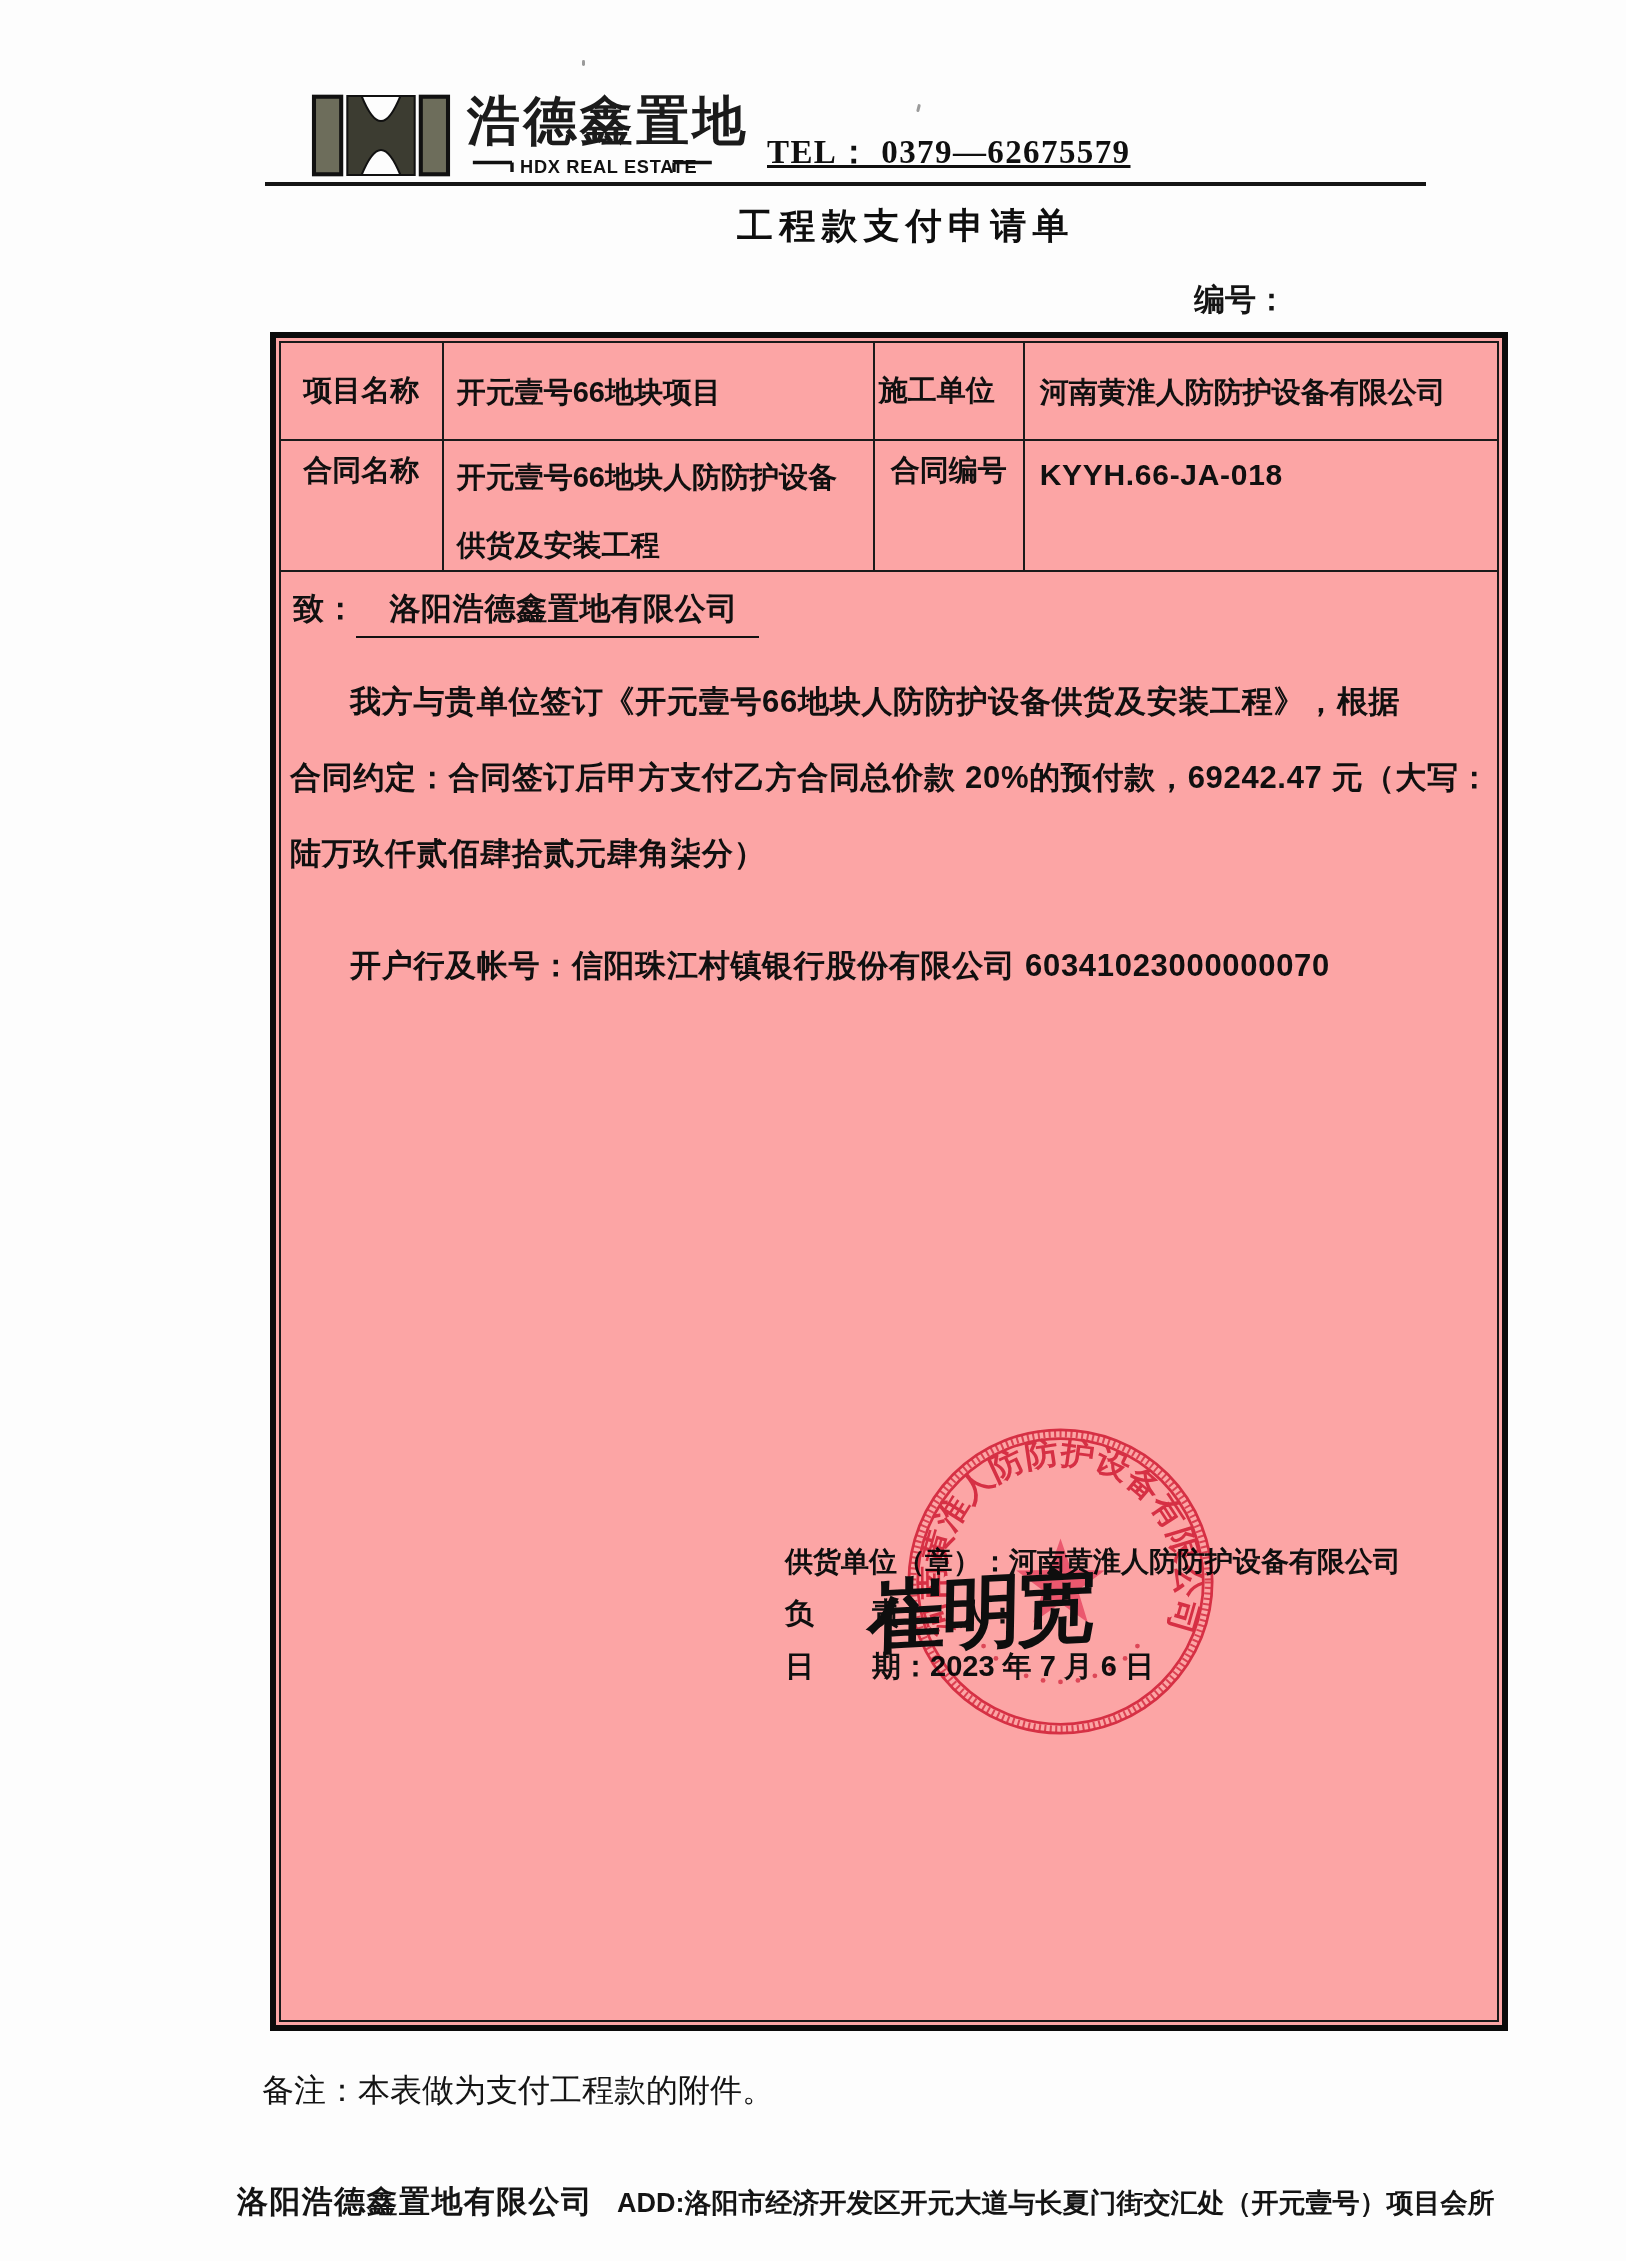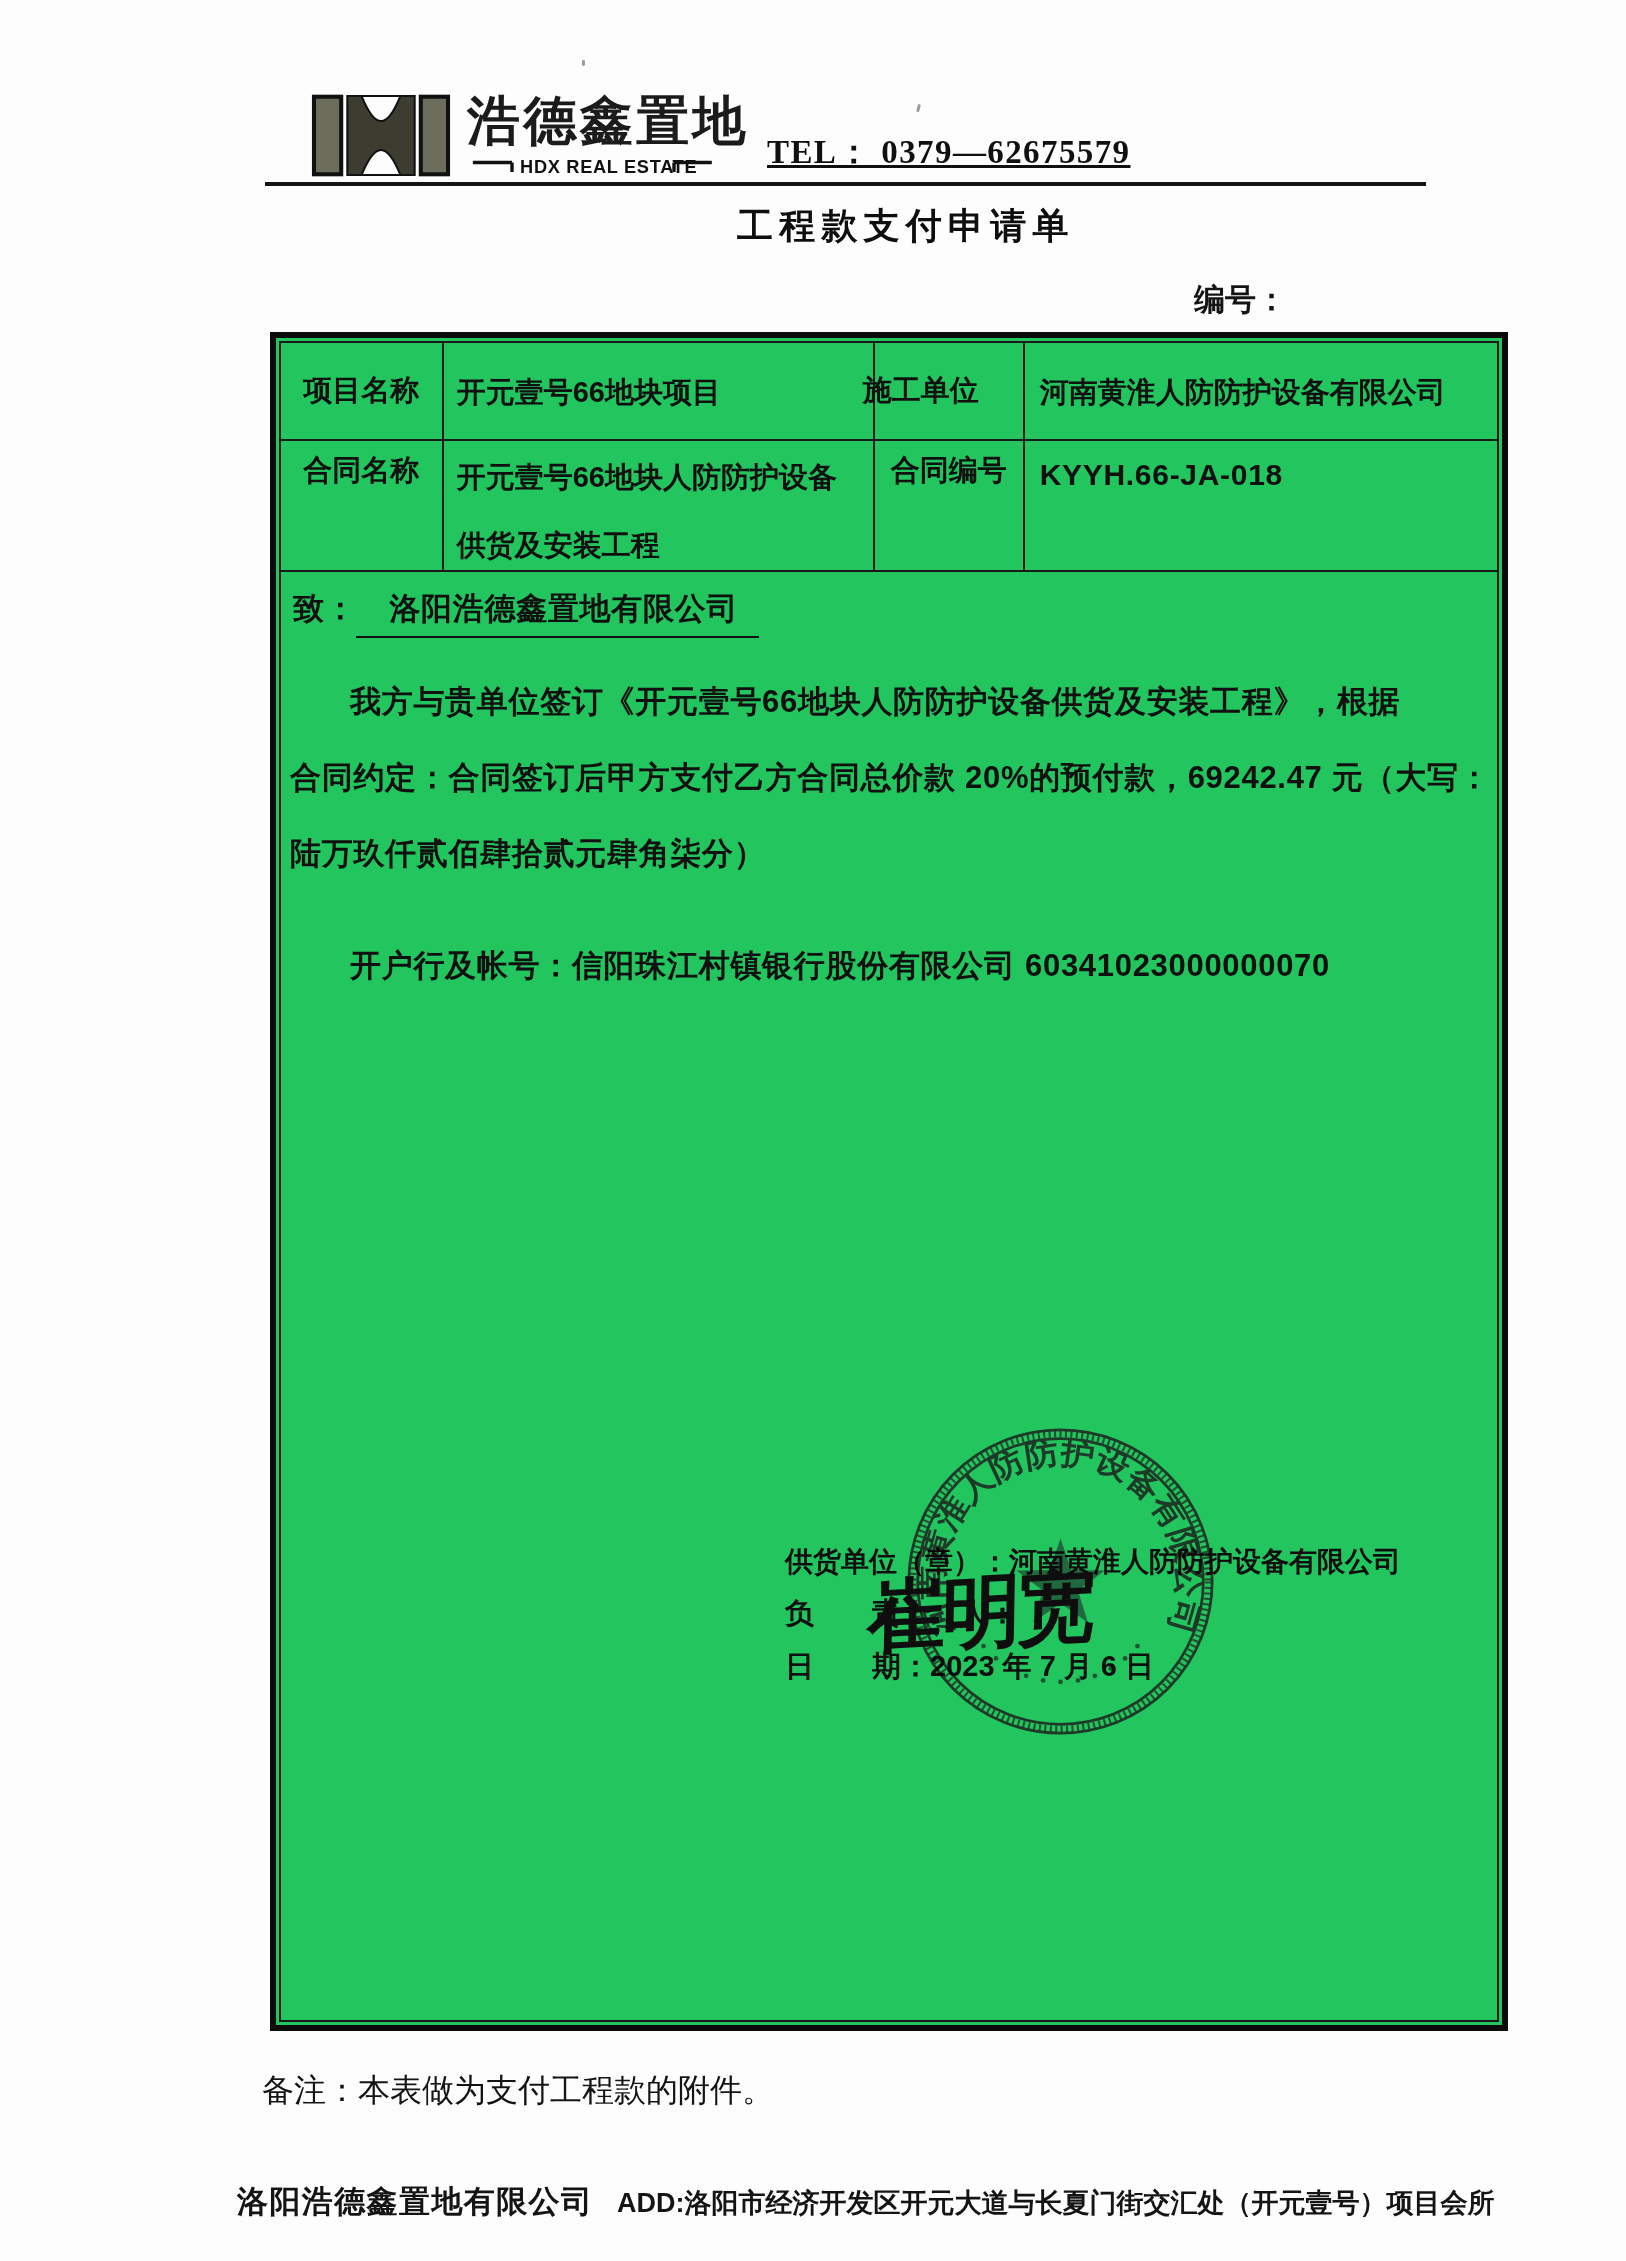--- a/index.html
+++ b/index.html
@@ -12,21 +12,21 @@
   
   .logo-text{font-size:53px;font-weight:900;letter-spacing:3.4px;color:#1b1b1b;}
   .tel{font-family:"Liberation Serif",serif;font-size:33px;font-weight:bold;letter-spacing:1.4px;color:#101010;text-decoration:underline;}
   .rule{height:4.1px;background:#151515;}
 
   
   .doc-title{font-size:36px;font-weight:900;letter-spacing:6.2px;color:#0e0e0e;}
   .serial{font-size:31px;font-weight:700;}
 
   
-  .tbl-outer{border:6.8px solid #0b0b0b;background:#22c55e;}
+  .tbl-outer{border:6.8px solid #0b0b0b;background:#fca5a5;}
   .tbl-inner{position:absolute;left:2.7px;top:2.7px;right:2.7px;bottom:2.7px;border:2.1px solid #1a1a1a;}
   .cell-line{position:absolute;background:#1a1a1a;}
   .cell{position:absolute;font-size:29px;font-weight:700;color:#101010;}
   .cell.center{display:flex;align-items:center;justify-content:center;}
   .mono-val{font-size:30px;font-weight:600;letter-spacing:0.7px;}
 
   
   .body-line{font-size:31px;font-weight:700;letter-spacing:0.7px;white-space:nowrap;color:#101010;}
   .to-label{font-size:31px;font-weight:800;}
   .to-underline{display:inline-block;border-bottom:2.7px solid #111;padding:0 20.5px 5.5px 33px;min-width:301px;}
@@ -80,21 +80,21 @@
     <div class="tbl-inner">
 
       <div class="cell-line" style="left:0;top:96px;width:100%;height:2.1px"></div>
       <div class="cell-line" style="left:0;top:227px;width:100%;height:2.1px"></div>
       <div class="cell-line" style="left:161px;top:0;width:2.1px;height:229px"></div>
       <div class="cell-line" style="left:592px;top:0;width:2.1px;height:229px"></div>
       <div class="cell-line" style="left:742px;top:0;width:2.1px;height:229px"></div>
 
       <div class="cell center" style="left:0;top:0;width:161px;height:96px">项目名称</div>
       <div class="cell" style="left:176px;top:30px">开元壹号66地块项目</div>
-      <div class="cell center" style="left:566px;top:0;width:148px;height:96px">施工单位</div>
+      <div class="cell center" style="left:582px;top:0;width:148px;height:96px">施工单位</div>
       <div class="cell" style="left:759px;top:30px">河南黄淮人防防护设备有限公司</div>
 
       <div class="cell center" style="left:0;top:96px;width:161px;height:65px">合同名称</div>
       <div class="cell" style="left:176px;top:115px">开元壹号66地块人防防护设备</div>
       <div class="cell" style="left:176px;top:183px">供货及安装工程</div>
       <div class="cell center" style="left:594px;top:96px;width:148px;height:65px">合同编号</div>
       <div class="cell mono-val" style="left:759px;top:115px">KYYH.66-JA-018</div>
     </div>
   </div>
 

